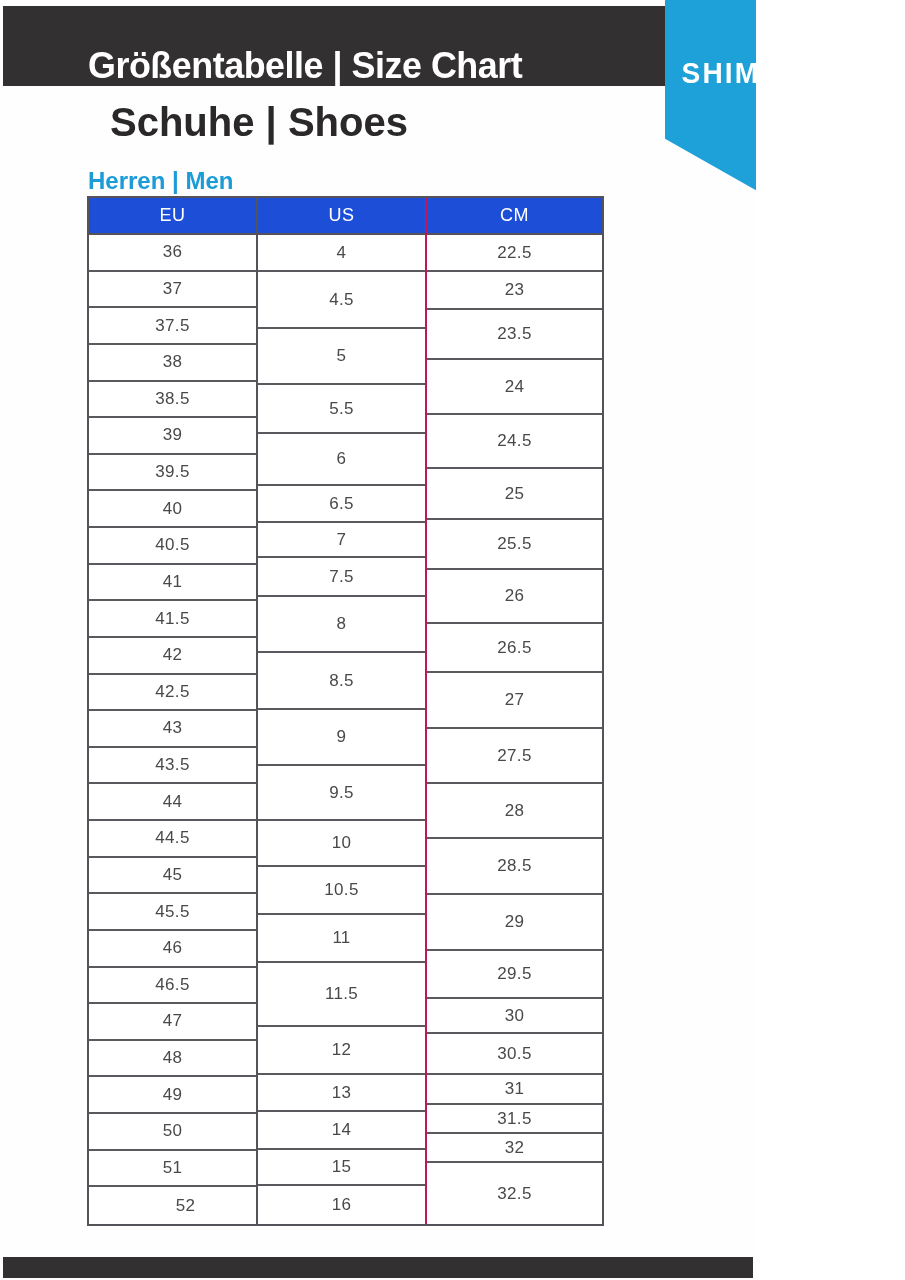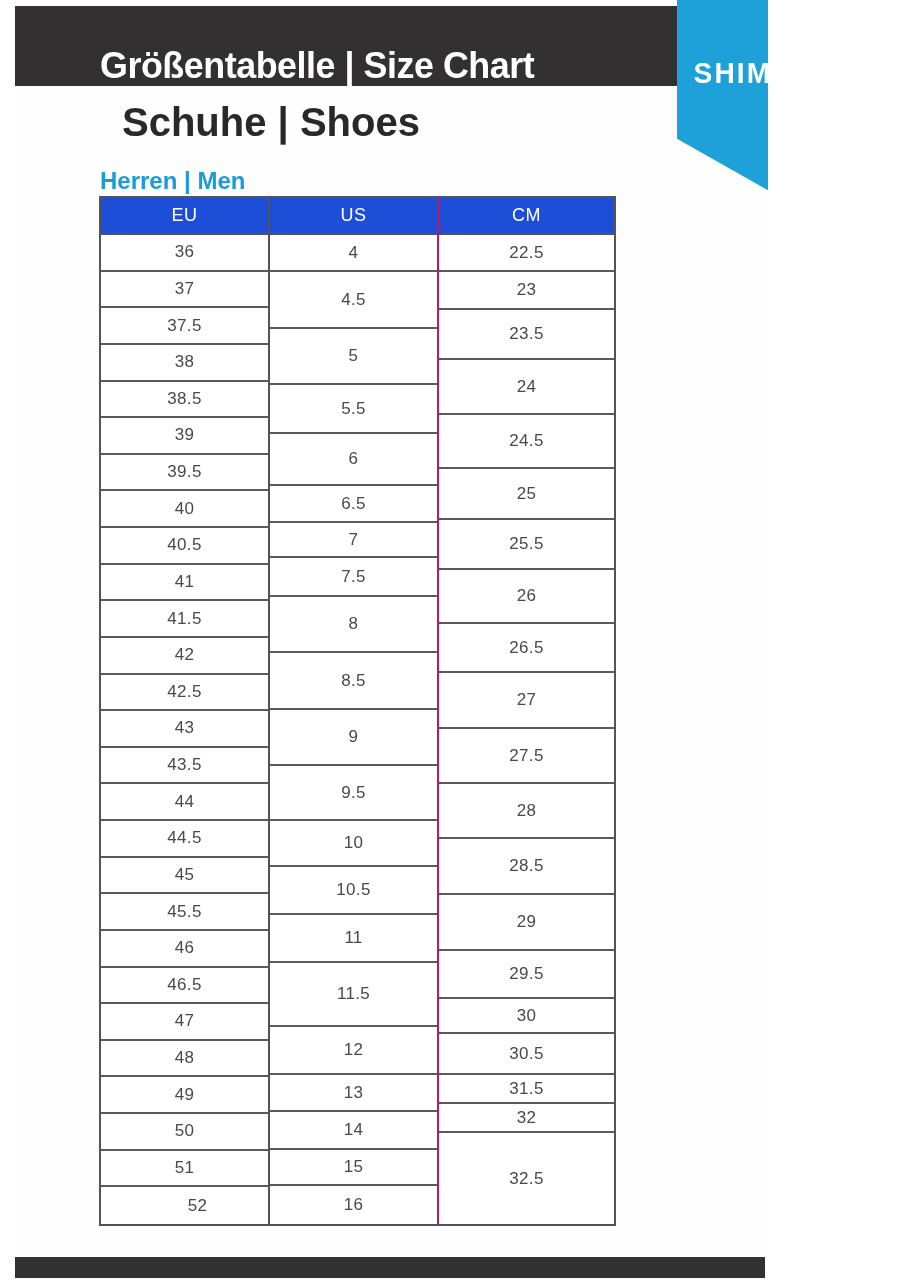--- a/index.html
+++ b/index.html
@@ -1,18 +1,18 @@
 <!DOCTYPE html>
 <html><head>
 <meta charset="utf-8">
 <style>
   html,body{margin:0;padding:0;background:#ffffff;}
   .page{
     position:relative;width:756px;height:1280px;overflow:hidden;
-    background:#fefefe;font-family:"Liberation Sans",sans-serif;margin-left:12px;
+    background:#fefefe;font-family:"Liberation Sans",sans-serif;
   }
   .top-band{
     position:absolute;left:3px;right:3px;top:6px;height:80px;
     background:#333031;
   }
   .page-title{
     position:absolute;left:88px;top:47px;margin:0;
     font-size:37px;line-height:38px;font-weight:700;color:#ffffff;
     letter-spacing:-0.5px;transform:scaleX(0.97);transform-origin:left center;
     white-space:nowrap;z-index:3;
@@ -143,19 +143,20 @@
         <div class="cell" style="height: 54px;">26</div>
         <div class="cell" style="height: 49px;">26.5</div>
         <div class="cell" style="height: 56px;">27</div>
         <div class="cell" style="height: 55px;">27.5</div>
         <div class="cell" style="height: 55px;">28</div>
         <div class="cell" style="height: 56px;">28.5</div>
         <div class="cell" style="height: 56px;">29</div>
         <div class="cell" style="height: 48px;">29.5</div>
         <div class="cell" style="height: 35px;">30</div>
         <div class="cell" style="height: 41px;">30.5</div>
+        <div class="cell" style="height: 30px;">31</div>
         <div class="cell" style="height: 29px;">31.5</div>
         <div class="cell" style="height: 29px;">32</div>
         <div class="cell" style="height: 29px;">32.5</div>
       </div>
     </div>
   <div class="bottom-band"></div>
 </div>
 
 </body></html>

